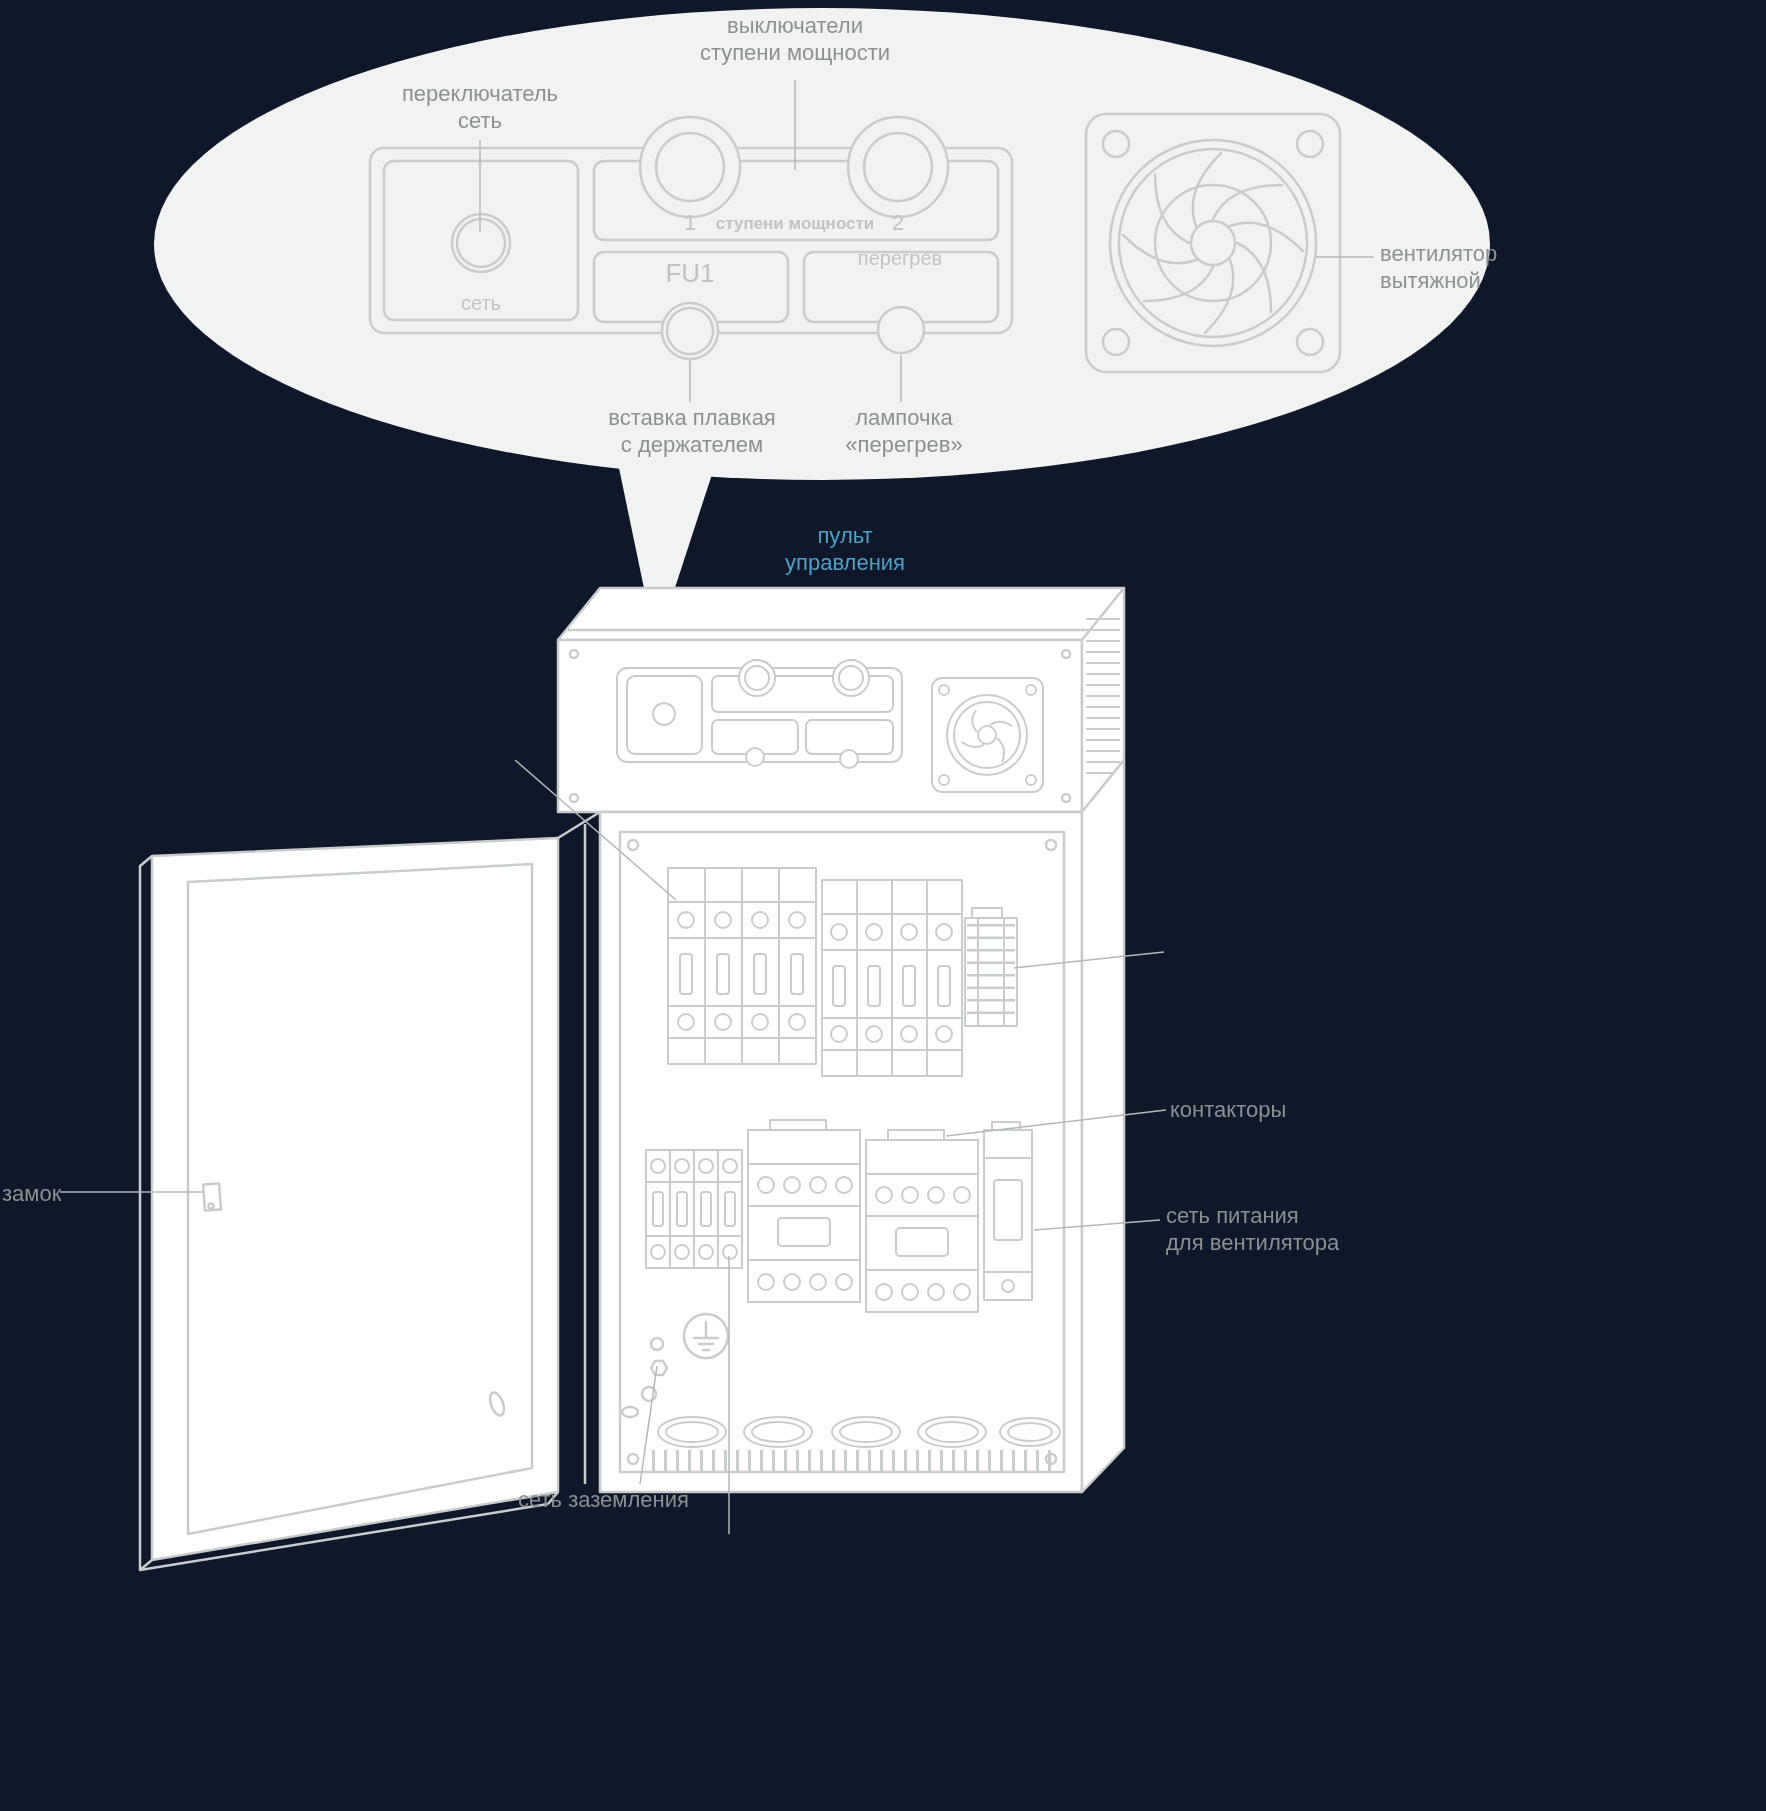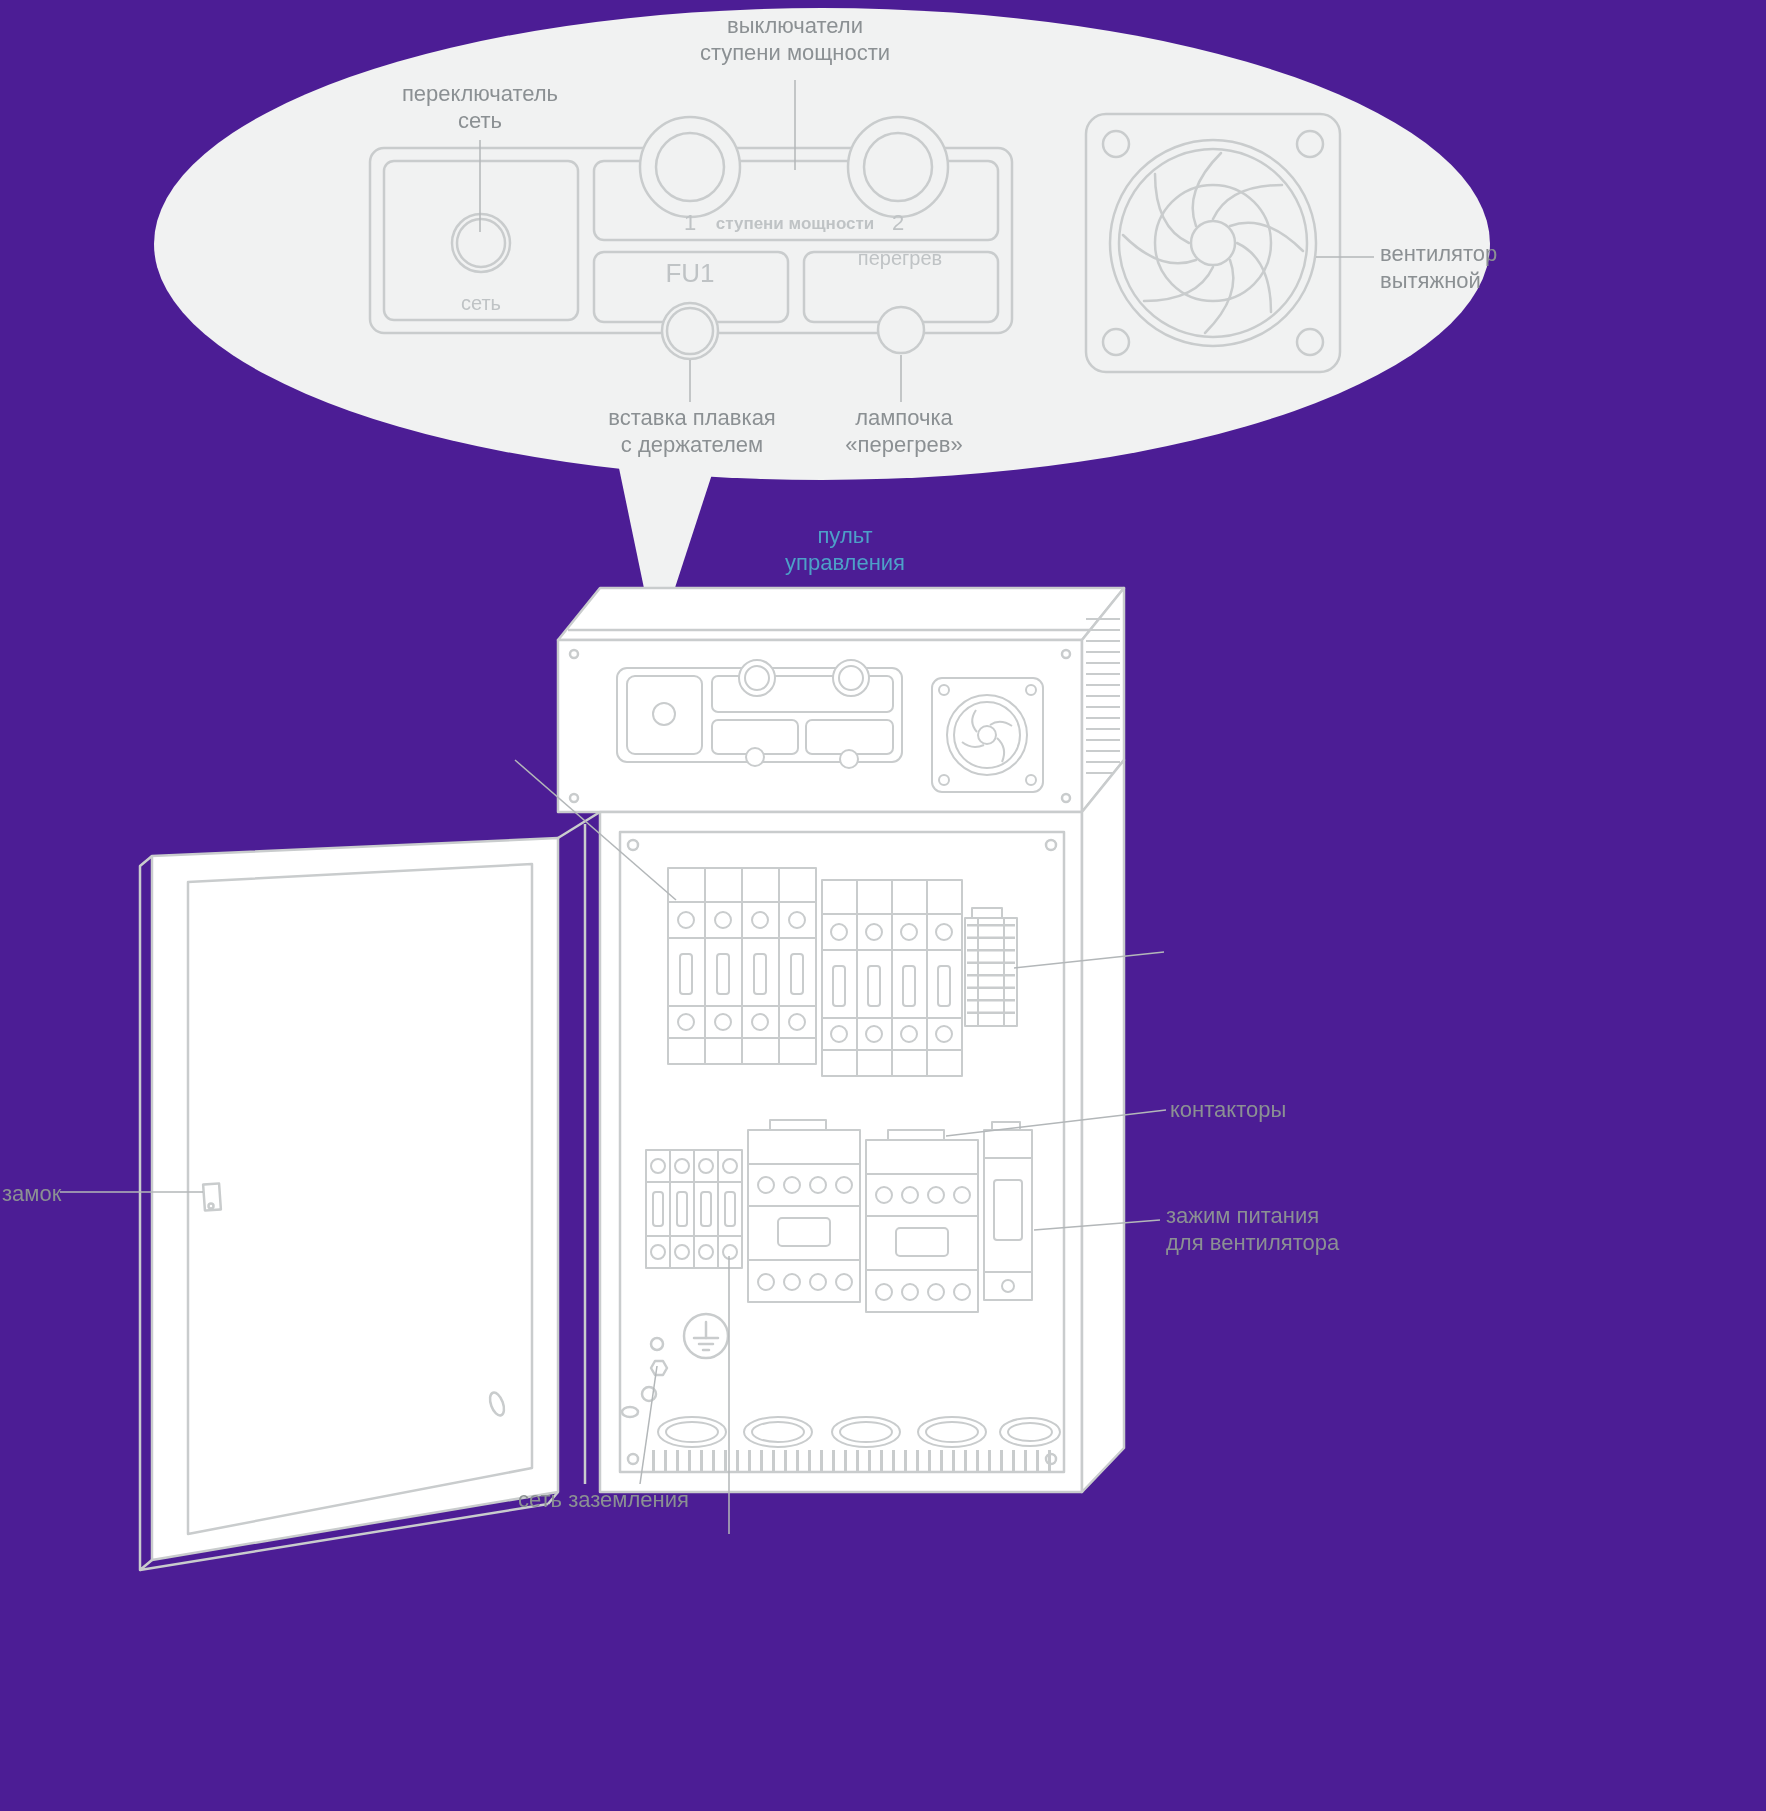--- a/index.html
+++ b/index.html
@@ -1,19 +1,19 @@
 <!DOCTYPE html>
 <html><head>
 <meta charset="utf-8">
 <style>
   html,body{margin:0;padding:0;background:#ffffff;}
   .stage{
     position:relative;
     width:1766px;height:1811px;
-    background:#4c1d95;
+    background:#0f172a;
     font-family:"Liberation Sans","DejaVu Sans",sans-serif;
     overflow:hidden;
   }
   .stage svg{position:absolute;left:0;top:0;}
   .lbl{
     position:absolute;
     color:#8b9093;
     font-size:22px;
     line-height:27px;
     white-space:pre-line;
@@ -346,21 +346,21 @@
 
 <div class="ptx" style="left:850px;top:247px;width:100px;font-size:20px;">перегрев</div>
 
 <div class="lbl center accent" style="left:742px;top:522px;width:206px;">пульт
 управления</div>
 
 
 
 <div class="lbl" style="left:1170px;top:1096px;width:220px;">контакторы</div>
 
-<div class="lbl" style="left:1166px;top:1202px;width:240px;">зажим питания
+<div class="lbl" style="left:1166px;top:1202px;width:240px;">сеть питания
 для вентилятора</div>
 
 <div class="lbl" style="left:2px;top:1180px;width:60px;">замок</div>
 
 <div class="lbl" style="left:518px;top:1486px;width:220px;">сеть заземления</div>
 
 
 </div>
 
 </body></html>

